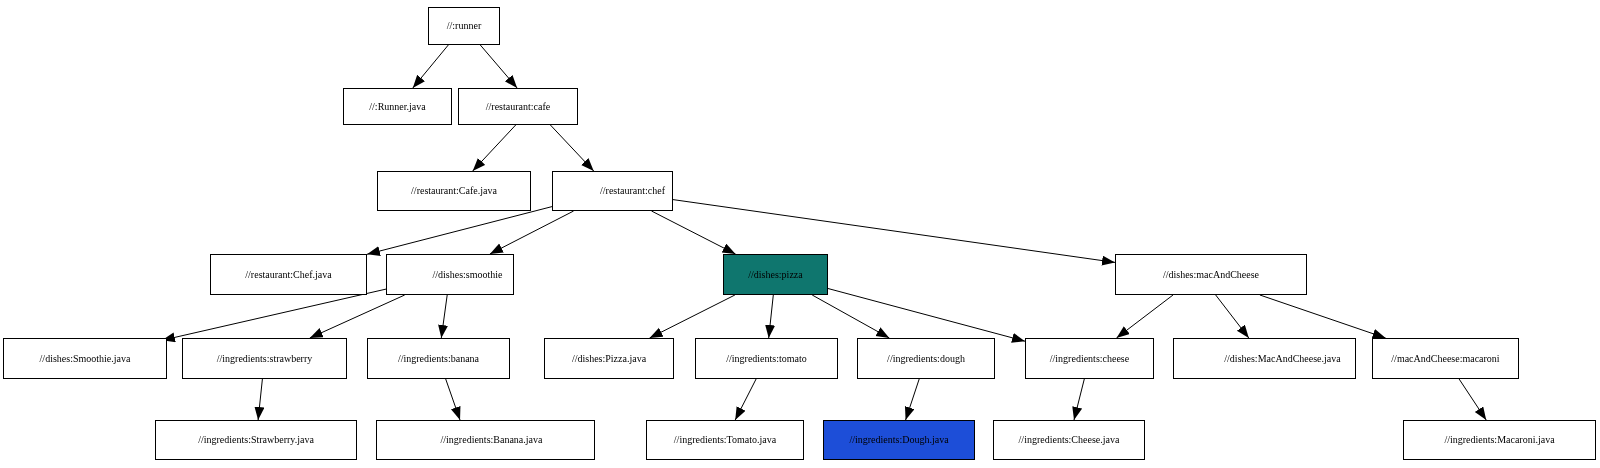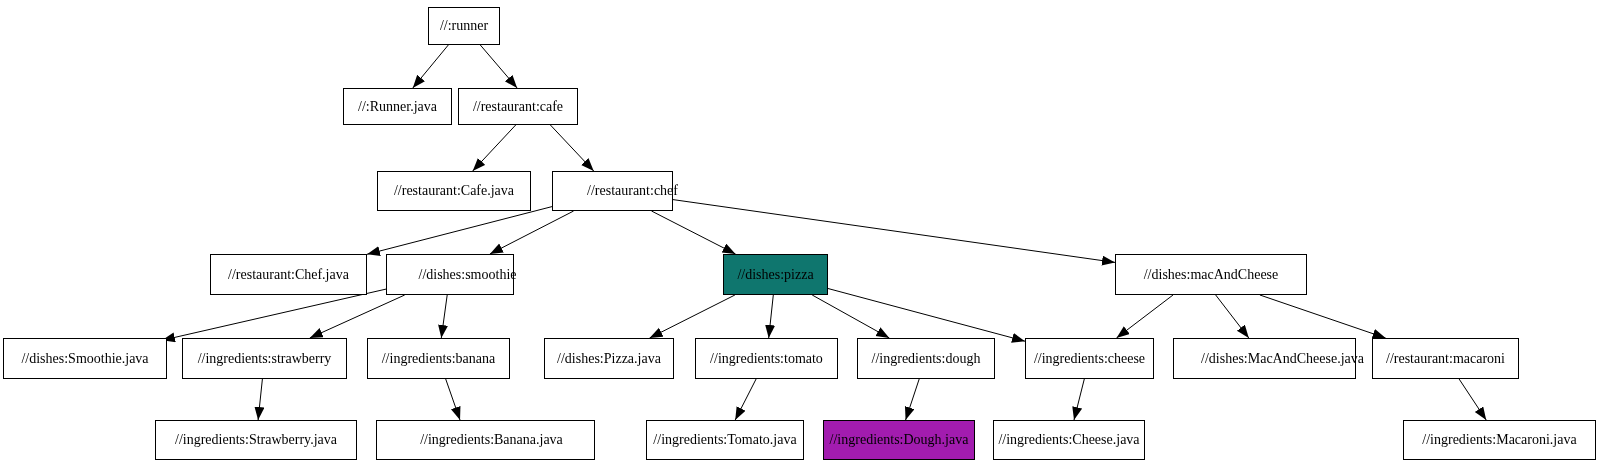--- a/index.html
+++ b/index.html
@@ -26,21 +26,21 @@
     position: absolute;
     box-sizing: border-box;
     background: #ffffff;
     border: 1px solid #000000;
     display: flex;
     align-items: center;
     justify-content: center;
     white-space: nowrap;
   }
   .node span {
-    font-size: 14px;
+    font-size: 10px;
     color: #000000;
     line-height: 1;
   }
 </style>
 </head>
 <body>
 
 <div id="canvas">
   <svg id="edge-layer" width="1600" height="468" viewBox="0 0 1600 468">
     <defs>
@@ -121,32 +121,32 @@
       <div class="node" style="left: 857px; top: 338px; width: 138px; height: 41px; background: rgb(255, 255, 255); border-color: rgb(0, 0, 0);">
         <span style="color: rgb(0, 0, 0);">//ingredients:dough</span>
       </div>
       <div class="node" style="left: 1025px; top: 338px; width: 129px; height: 41px; background: rgb(255, 255, 255); border-color: rgb(0, 0, 0);">
         <span style="color: rgb(0, 0, 0);">//ingredients:cheese</span>
       </div>
       <div class="node" style="left: 1173px; top: 338px; width: 183px; height: 41px; background: rgb(255, 255, 255); border-color: rgb(0, 0, 0);">
         <span style="color: rgb(0, 0, 0); margin-left: 36px;">//dishes:MacAndCheese.java</span>
       </div>
       <div class="node" style="left: 1372px; top: 338px; width: 147px; height: 41px; background: rgb(255, 255, 255); border-color: rgb(0, 0, 0);">
-        <span style="color: rgb(0, 0, 0);">//restaurant:macaroni</span>
+        <span style="color: rgb(0, 0, 0);">//macAndCheese:macaroni</span>
       </div>
       <div class="node" style="left: 155px; top: 420px; width: 202px; height: 40px; background: rgb(255, 255, 255); border-color: rgb(0, 0, 0);">
         <span style="color: rgb(0, 0, 0);">//ingredients:Strawberry.java</span>
       </div>
       <div class="node" style="left: 376px; top: 420px; width: 219px; height: 40px; background: rgb(255, 255, 255); border-color: rgb(0, 0, 0); padding-left: 12px;">
         <span style="color: rgb(0, 0, 0);">//ingredients:Banana.java</span>
       </div>
       <div class="node" style="left: 646px; top: 420px; width: 158px; height: 40px; background: rgb(255, 255, 255); border-color: rgb(0, 0, 0);">
         <span style="color: rgb(0, 0, 0);">//ingredients:Tomato.java</span>
       </div>
-      <div class="node" style="left: 823px; top: 420px; width: 152px; height: 40px; background: #a21caf; border-color: rgb(0, 0, 0);">
+      <div class="node" style="left: 823px; top: 420px; width: 152px; height: 40px; background: #1d4ed8; border-color: rgb(0, 0, 0);">
         <span style="color: rgb(0, 0, 0);">//ingredients:Dough.java</span>
       </div>
       <div class="node" style="left: 993px; top: 420px; width: 152px; height: 40px; background: rgb(255, 255, 255); border-color: rgb(0, 0, 0);">
         <span style="color: rgb(0, 0, 0);">//ingredients:Cheese.java</span>
       </div>
       <div class="node" style="left: 1403px; top: 420px; width: 193px; height: 40px; background: rgb(255, 255, 255); border-color: rgb(0, 0, 0);">
         <span style="color: rgb(0, 0, 0);">//ingredients:Macaroni.java</span>
       </div>
     </div>
 </div>

